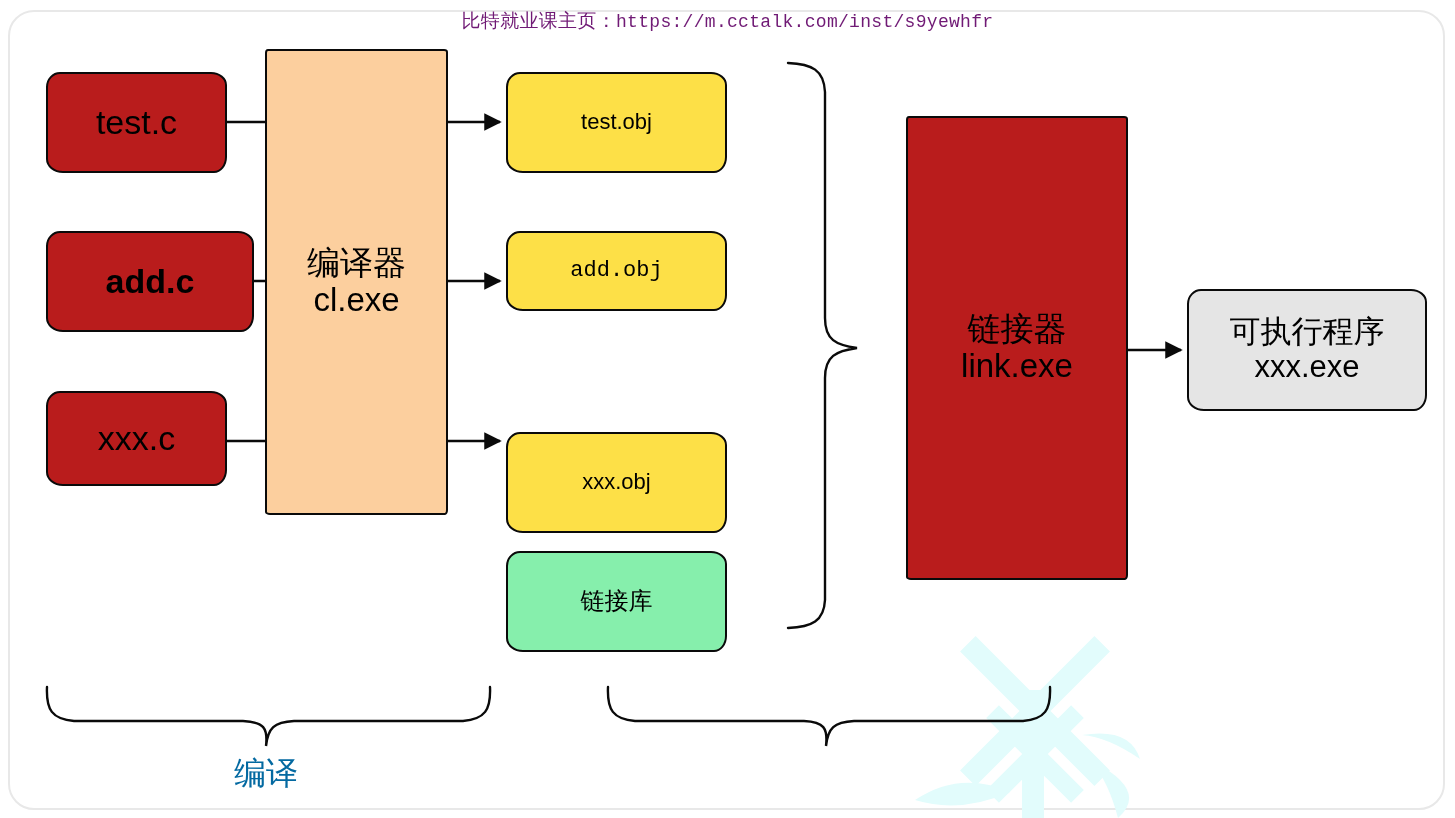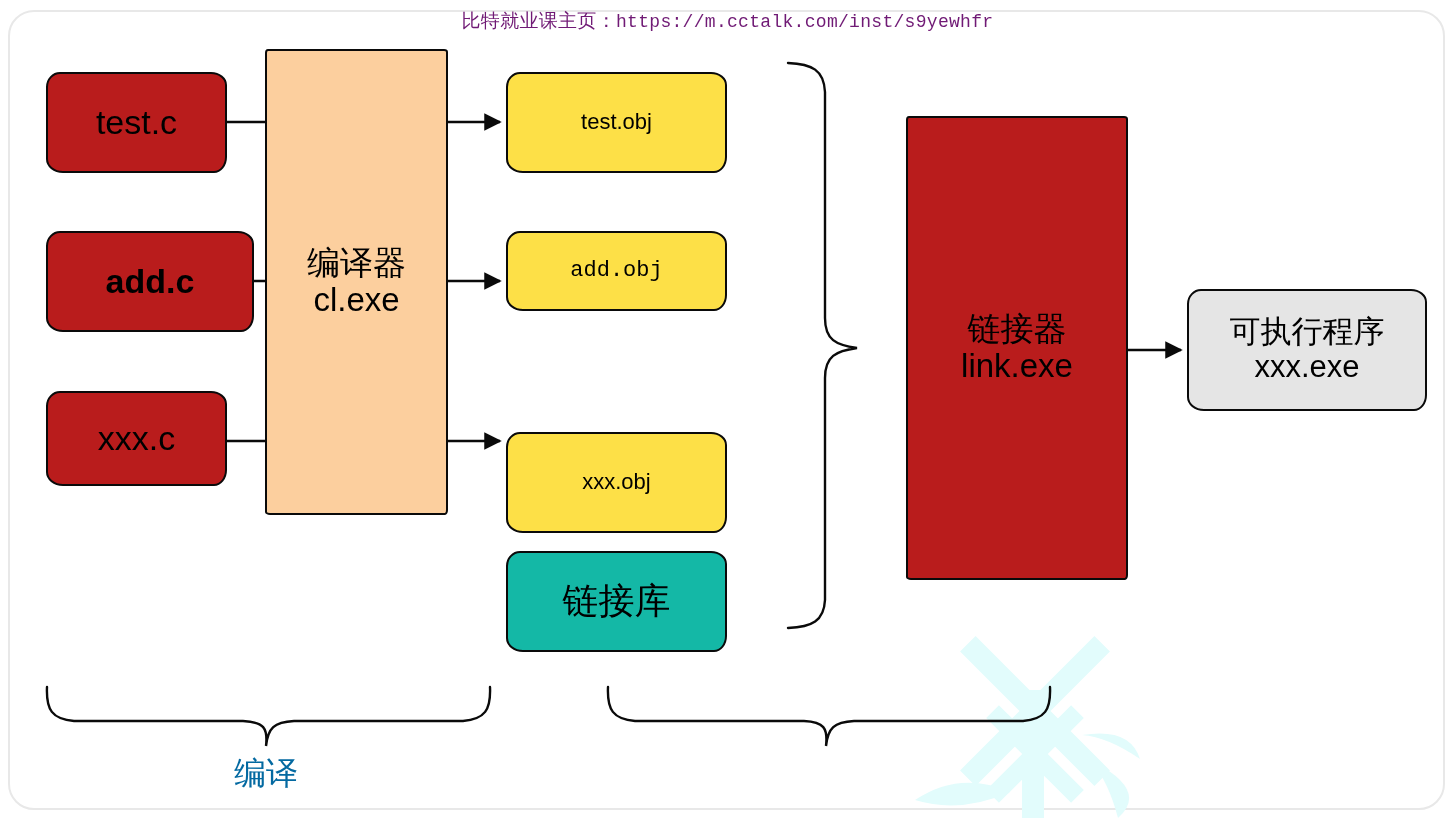--- a/index.html
+++ b/index.html
@@ -73,22 +73,22 @@
 
   .src-box {
     background: #b91c1c;
     font-size: 34px;
   }
   .obj-box {
     background: #fde047;
     font-size: 22px;
   }
   .lib-box {
-    background: #14b8a6;
-    font-size: 36px;
+    background: #86efac;
+    font-size: 24px;
   }
   .compiler-box {
     background: #fccf9e;
     font-size: 33px;
   }
   .linker-box {
     background: #b91c1c;
     font-size: 33px;
   }
   .exe-box {

